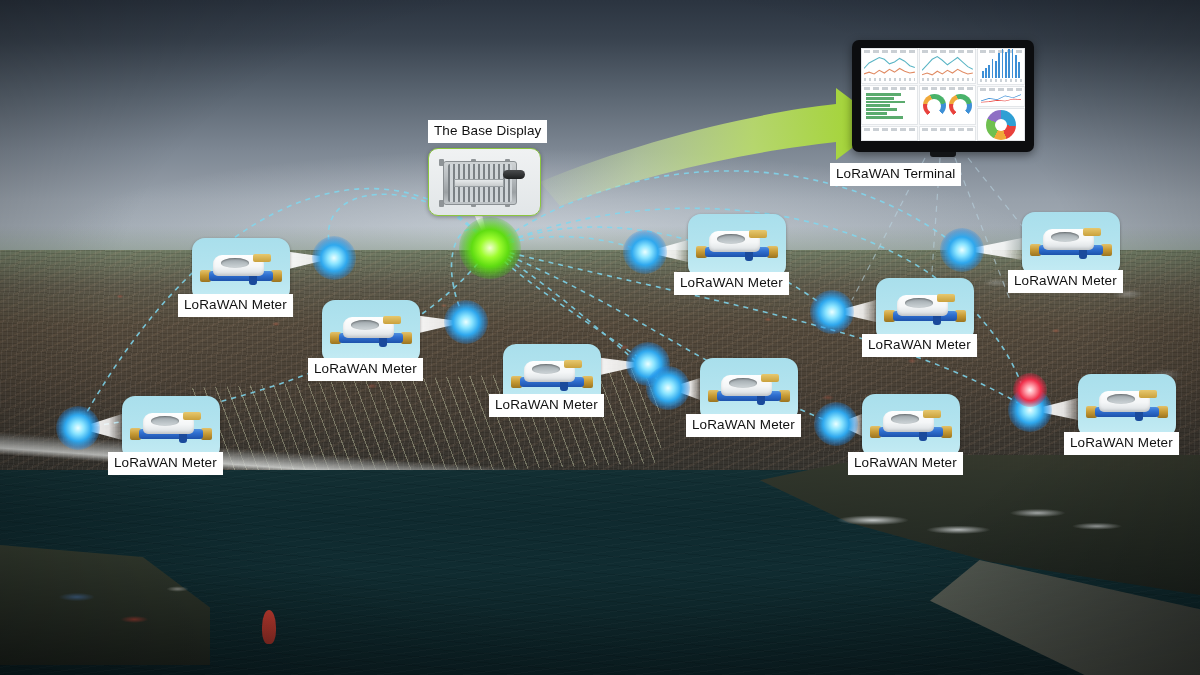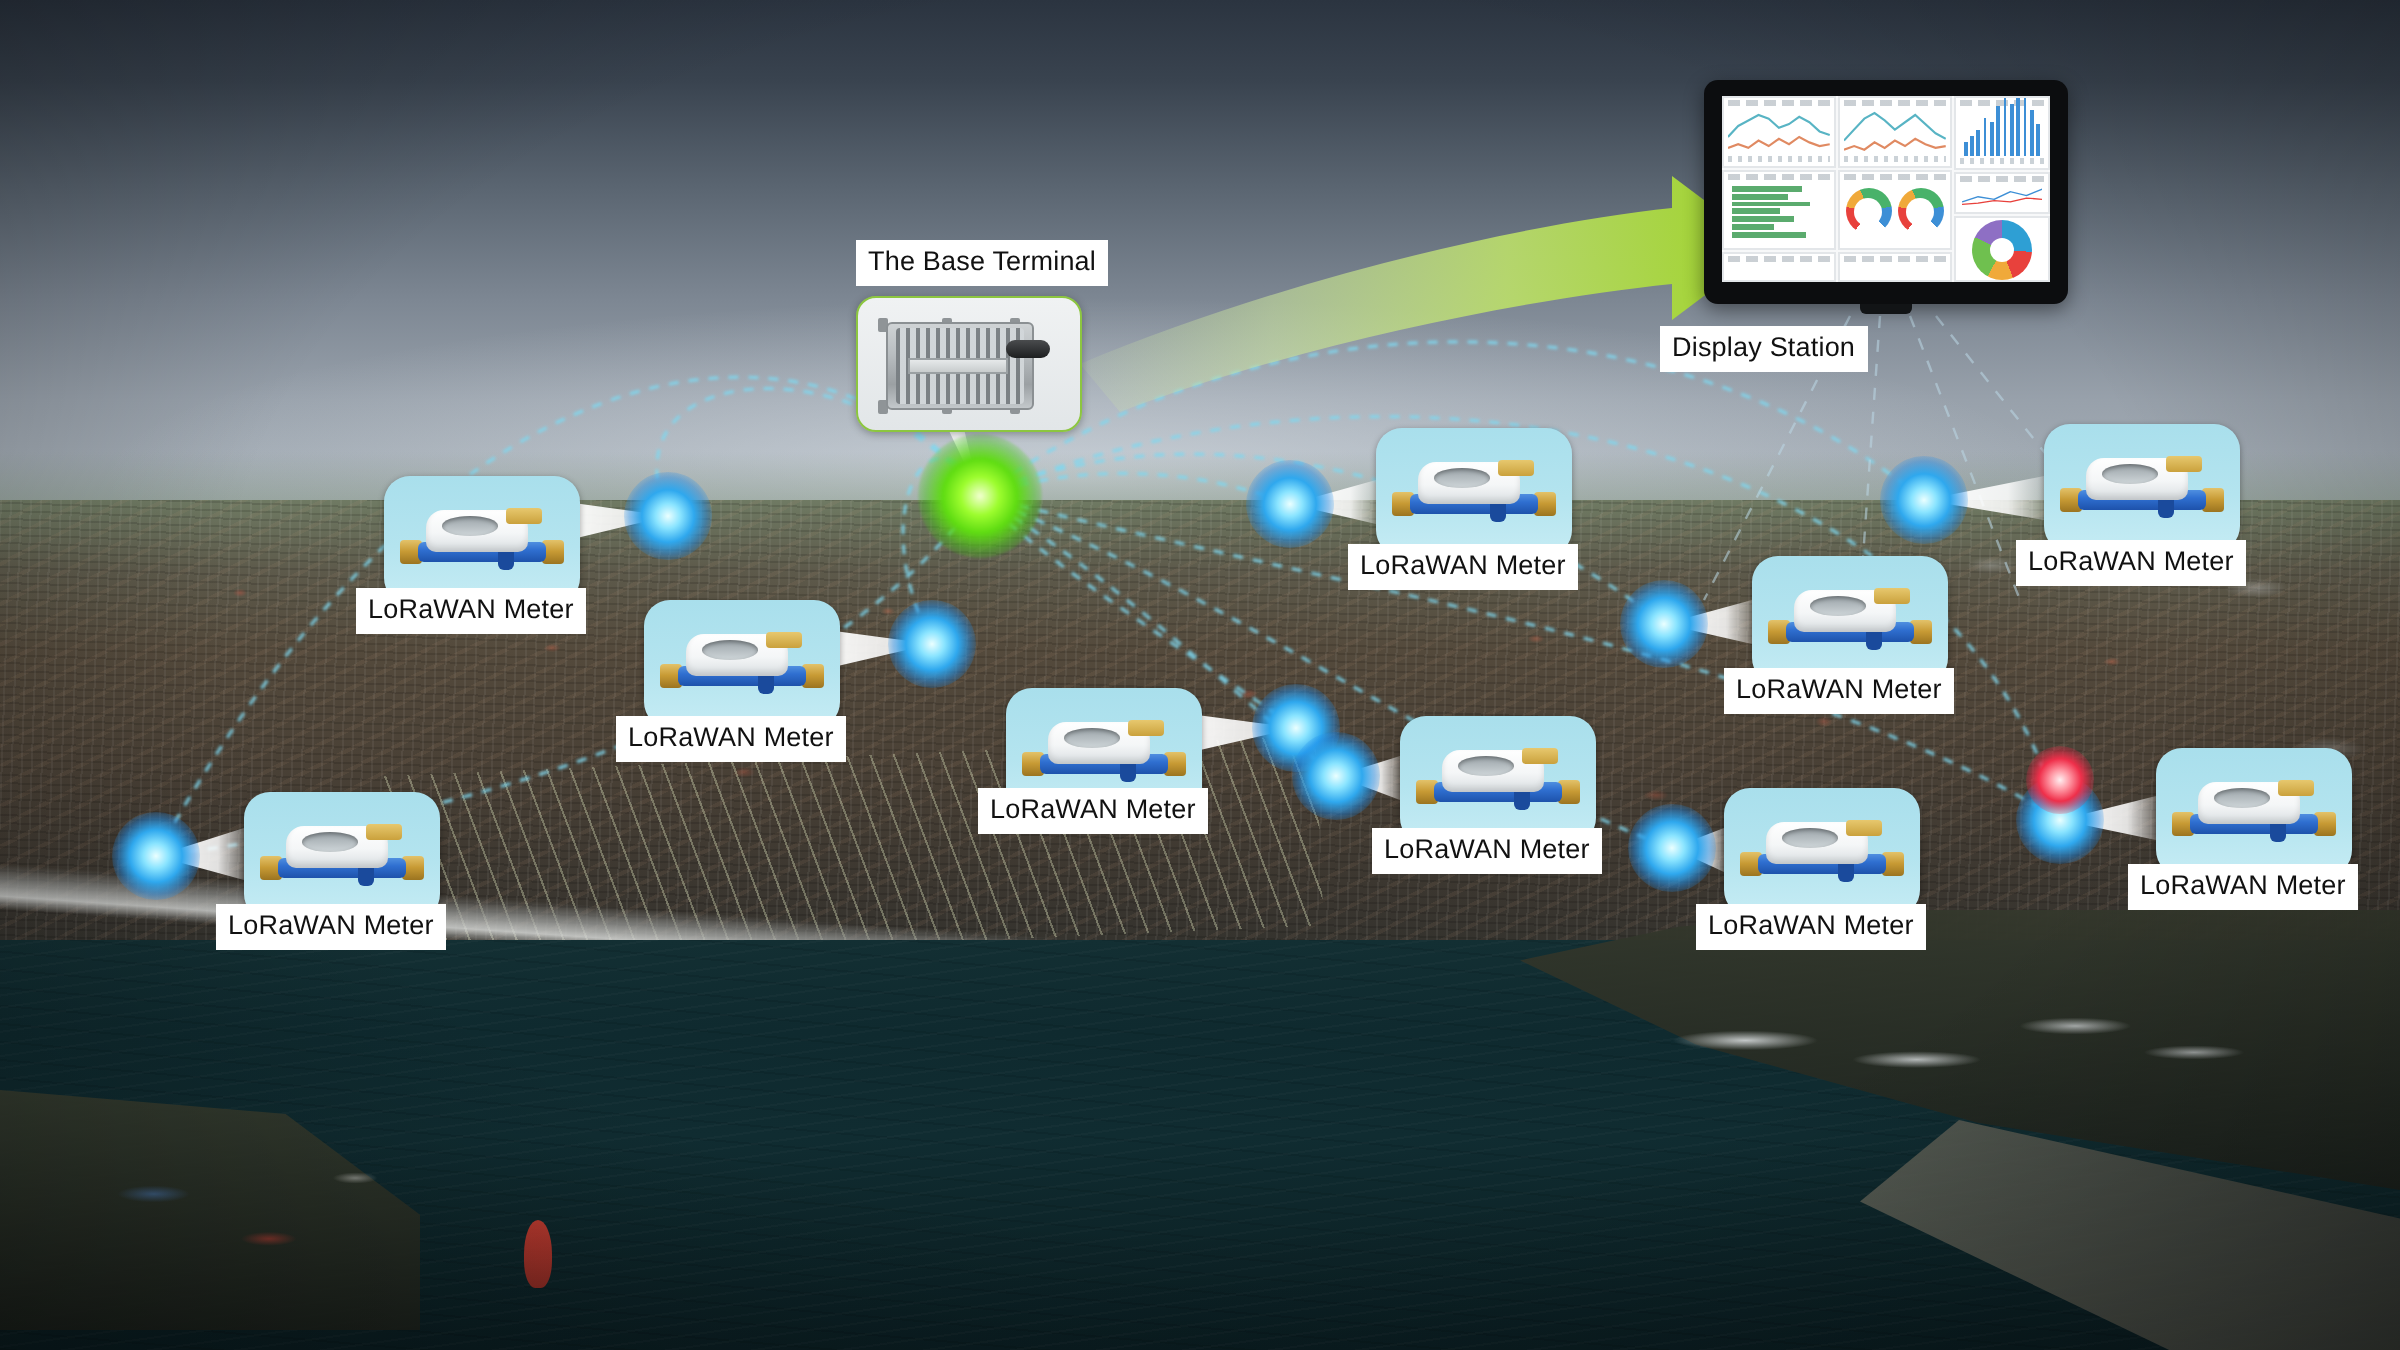--- a/index.html
+++ b/index.html
@@ -371,21 +371,21 @@
         <div class="bs-lug" style="left:2px;  bottom:0;"></div>
         <div class="bs-lug" style="left:34px; bottom:0;"></div>
         <div class="bs-lug" style="left:68px; bottom:0;"></div>
         <div class="bs-case"></div>
         <div class="bs-fins"></div>
         <div class="bs-plate"></div>
         <div class="bs-ant"></div>
       </div>
     </div>
   </div>
-  <div class="label" style="left:428px; top:120px;">The Base Terminal</div>
+  <div class="label" style="left:428px; top:120px;">The Base Display</div>
 
   <div class="terminal">
     <div class="term-bezel"></div>
     <div class="term-screen">
       <div class="term-col a">
         <div class="tile" style="flex:1">
           <div class="tile-hd"></div>
           <svg viewBox="0 0 60 28" preserveAspectRatio="none" style="position:absolute;inset:3px 2px 5px 2px;width:calc(100% - 4px);height:calc(100% - 8px)">
             <polyline points="0,18 6,12 12,9 18,6 24,8 30,13 36,11 42,7 48,10 54,15 60,17" fill="none" stroke="#58b4c4" stroke-width="1.2"></polyline>
             <polyline points="0,24 6,22 12,24 18,20 24,23 30,19 36,22 42,18 48,21 54,23 60,22" fill="none" stroke="#e08a62" stroke-width="1.2"></polyline>
@@ -454,21 +454,21 @@
             <polyline points="0,16 8,15 16,13 24,14 32,11 40,12" fill="none" stroke="#e8413c" stroke-width="1"></polyline>
           </svg>
         </div>
         <div class="tile" style="flex:1.1">
           <div class="donut"></div>
         </div>
       </div>
     </div>
     <div class="term-stand"></div>
   </div>
-  <div class="label" style="left:830px; top:163px;">Display Station</div>
+  <div class="label" style="left:830px; top:163px;">LoRaWAN Terminal</div>
 
   <div class="callout" style="left:192px; top:238px;">
     <div class="bubble big">
       <div class="meter" style="width:82px;height:44px;">
         <div class="m-end l"></div>
           <div class="m-end r"></div>
         <div class="m-body"></div>
           <div class="m-valve"></div>
         <div class="m-cap"></div>
           <div class="m-dial"></div>

